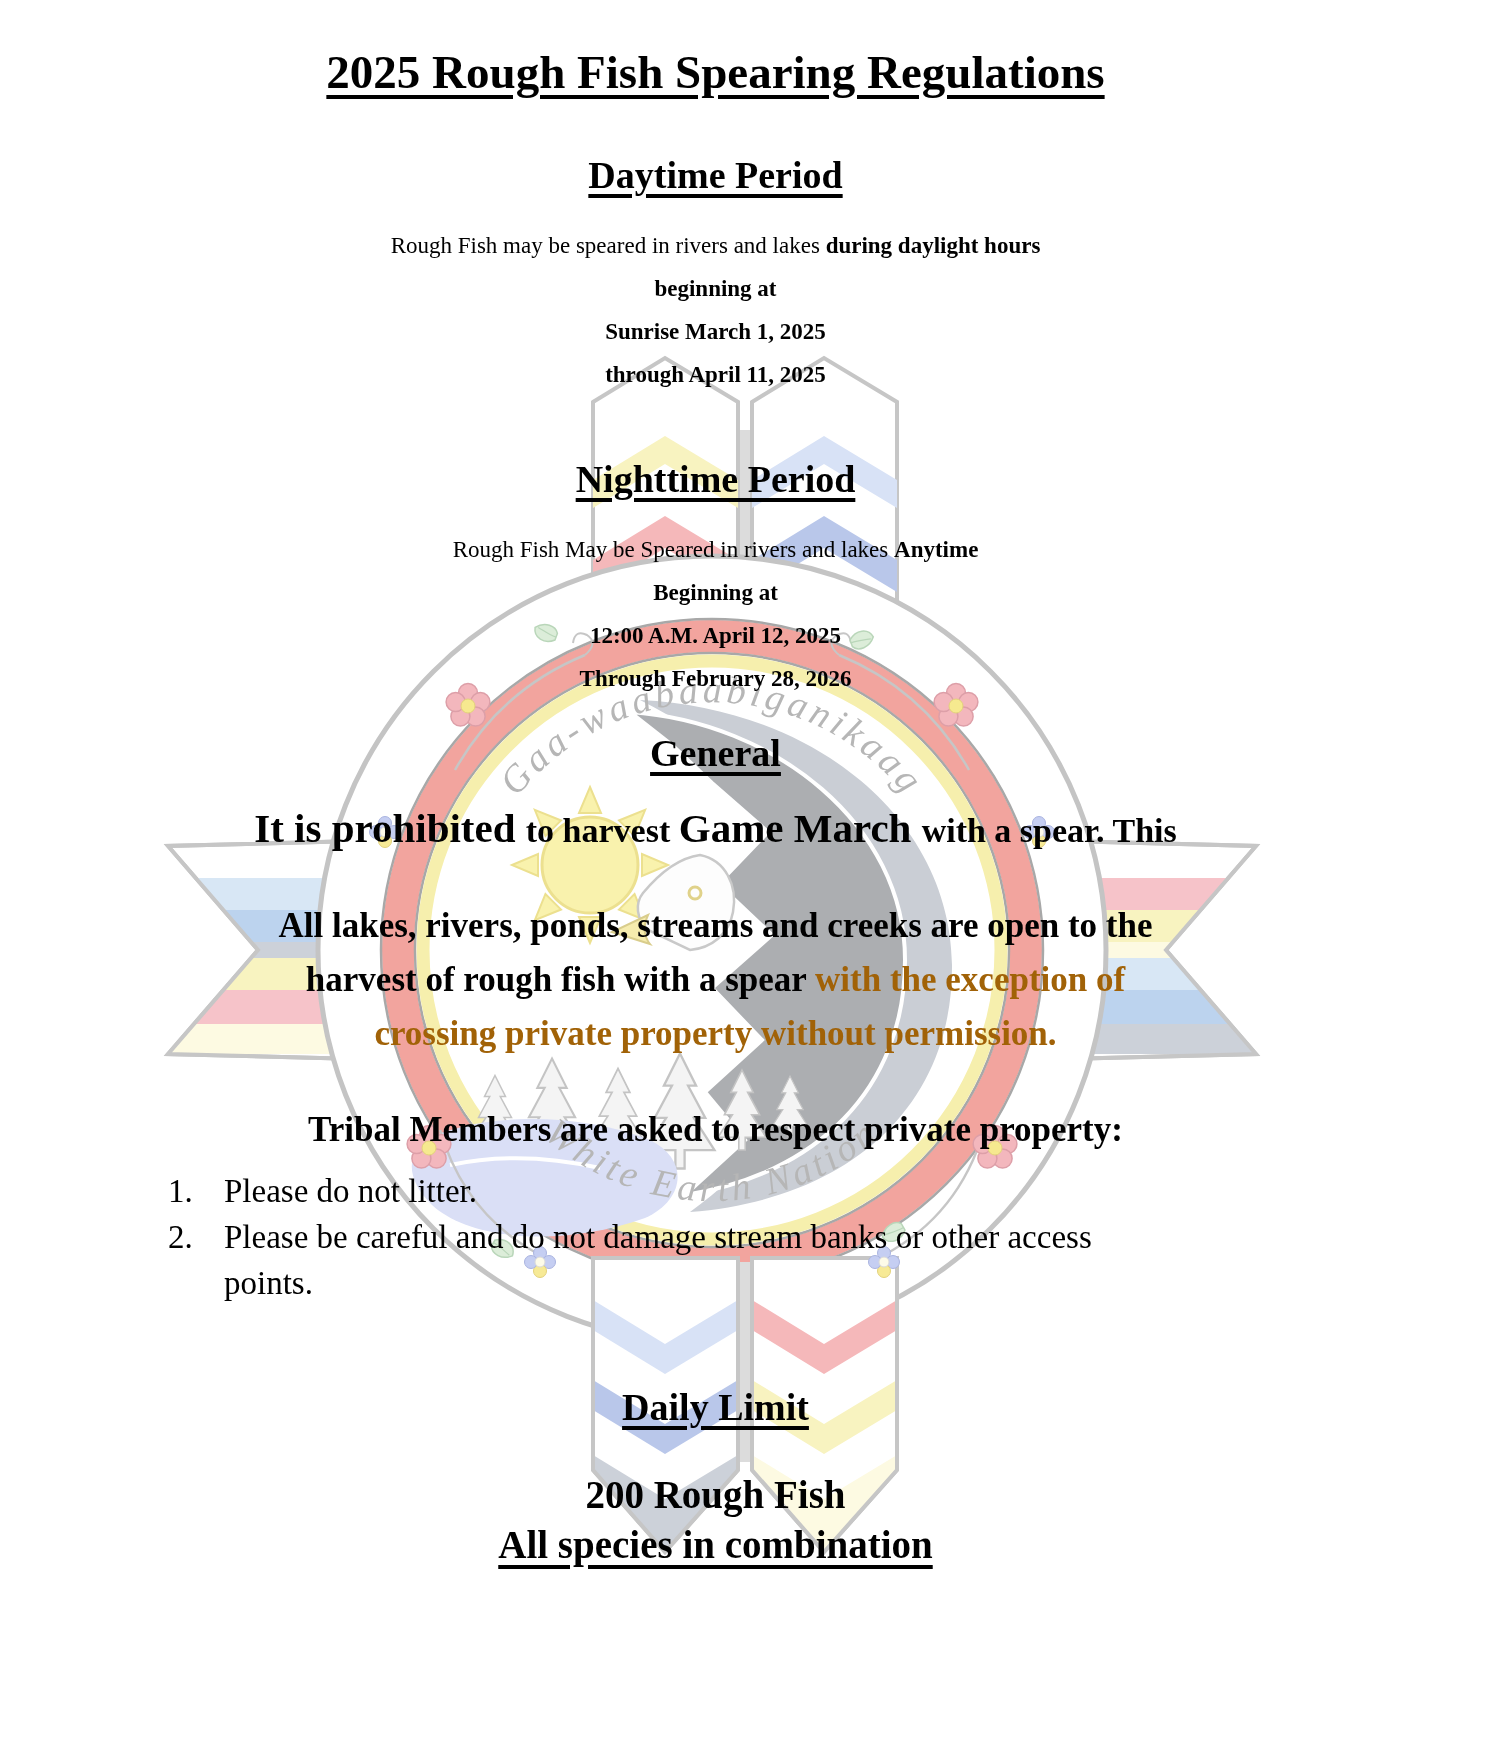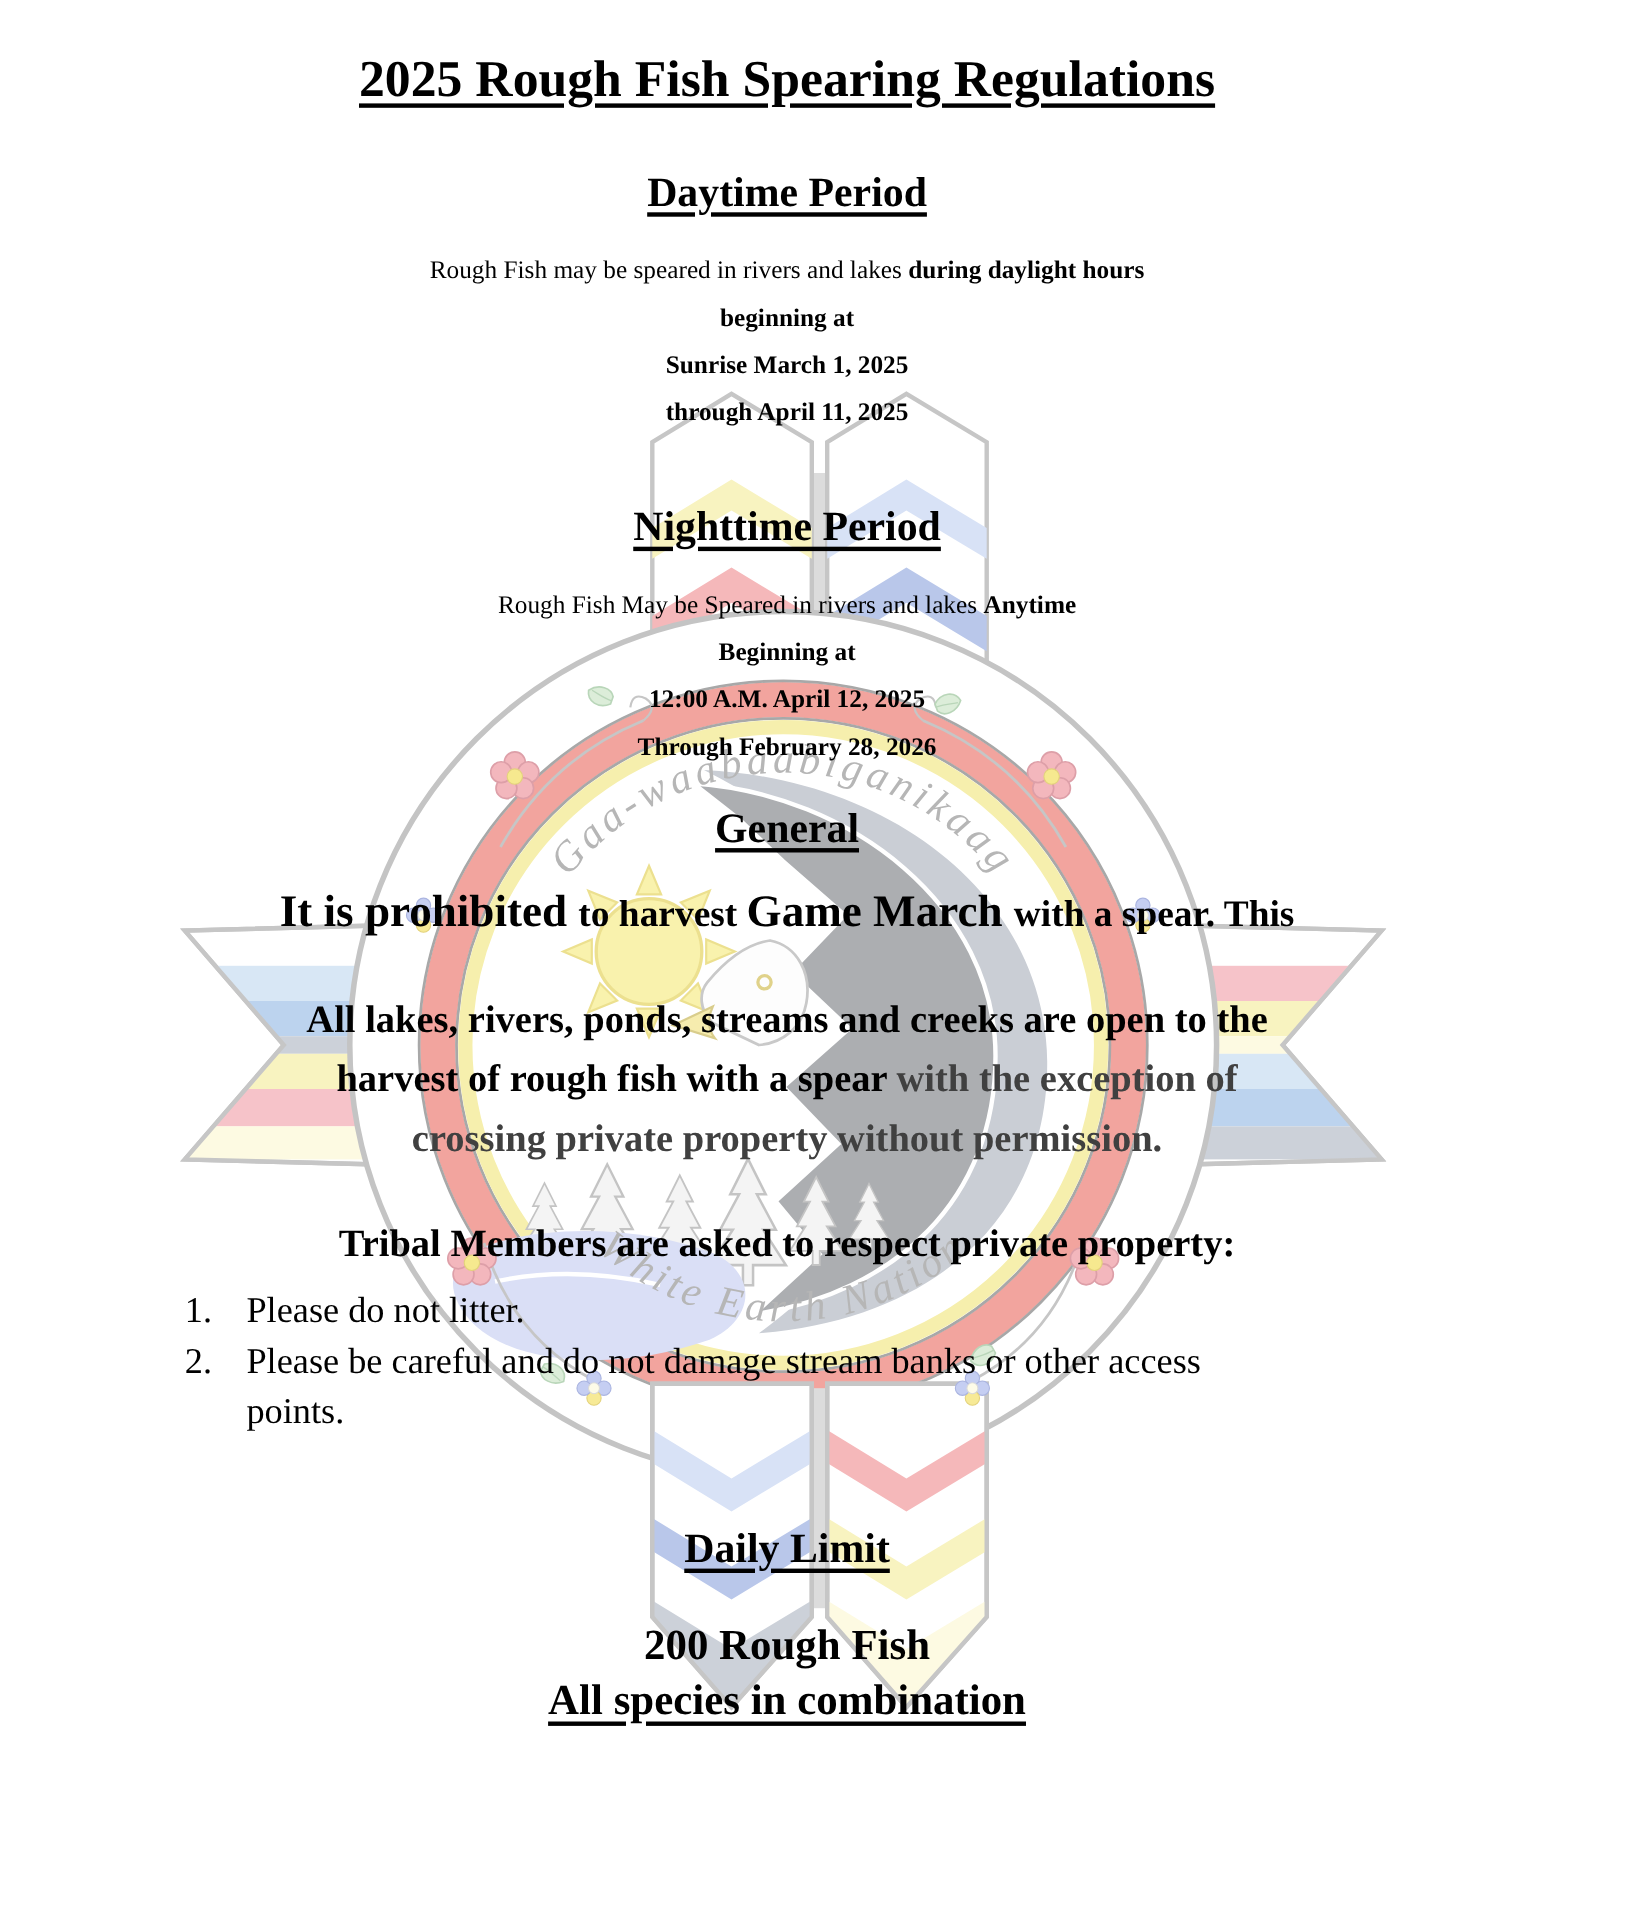--- a/index.html
+++ b/index.html
@@ -32,21 +32,21 @@
   .rules-list{
     font-size:33px;line-height:46px;text-align:left;margin:15px 0 0 0;
   }
   .rule-item{padding-left:56px;text-indent:-56px;}
   .rule-num{display:inline-block;width:56px;text-indent:0;}
   .h-daily{margin-top:78px;}
   .daily-p{font-size:39px;line-height:50px;font-weight:bold;margin:40px 0 0 0;}
   .daily-p2{margin-top:0;
     text-decoration:underline;text-decoration-thickness:3.5px;text-underline-offset:7px;}
   .b{font-weight:bold;}
-  .red{color:#404040;}
+  .red{color:#a16207;}
   .wm-script{
     font-family:"Liberation Serif","DejaVu Serif",serif;font-style:italic;
     font-size:38px;letter-spacing:4px;fill:#b6b6b6;
   }
 </style>
 </head>
 <body>
 
 <svg class="watermark" viewBox="0 0 1489 1745" aria-hidden="true">
   <defs>

